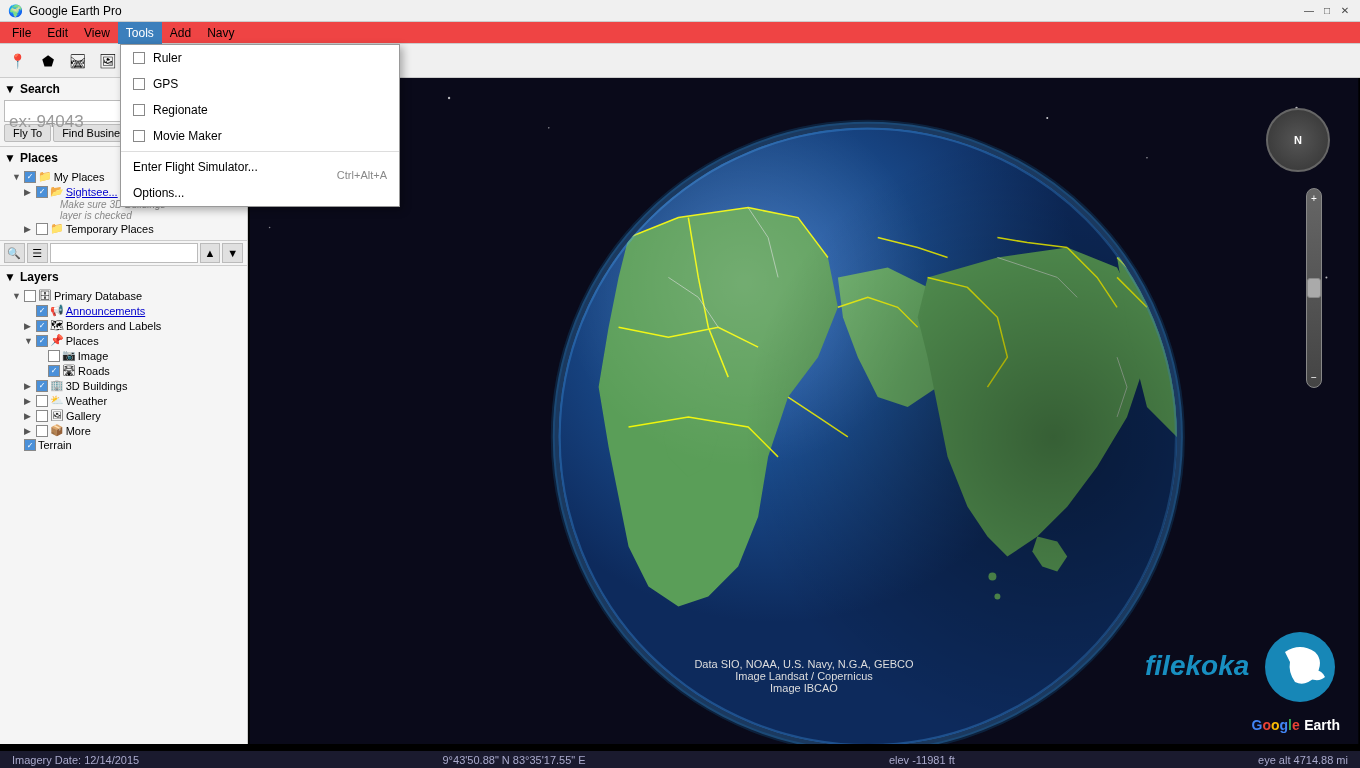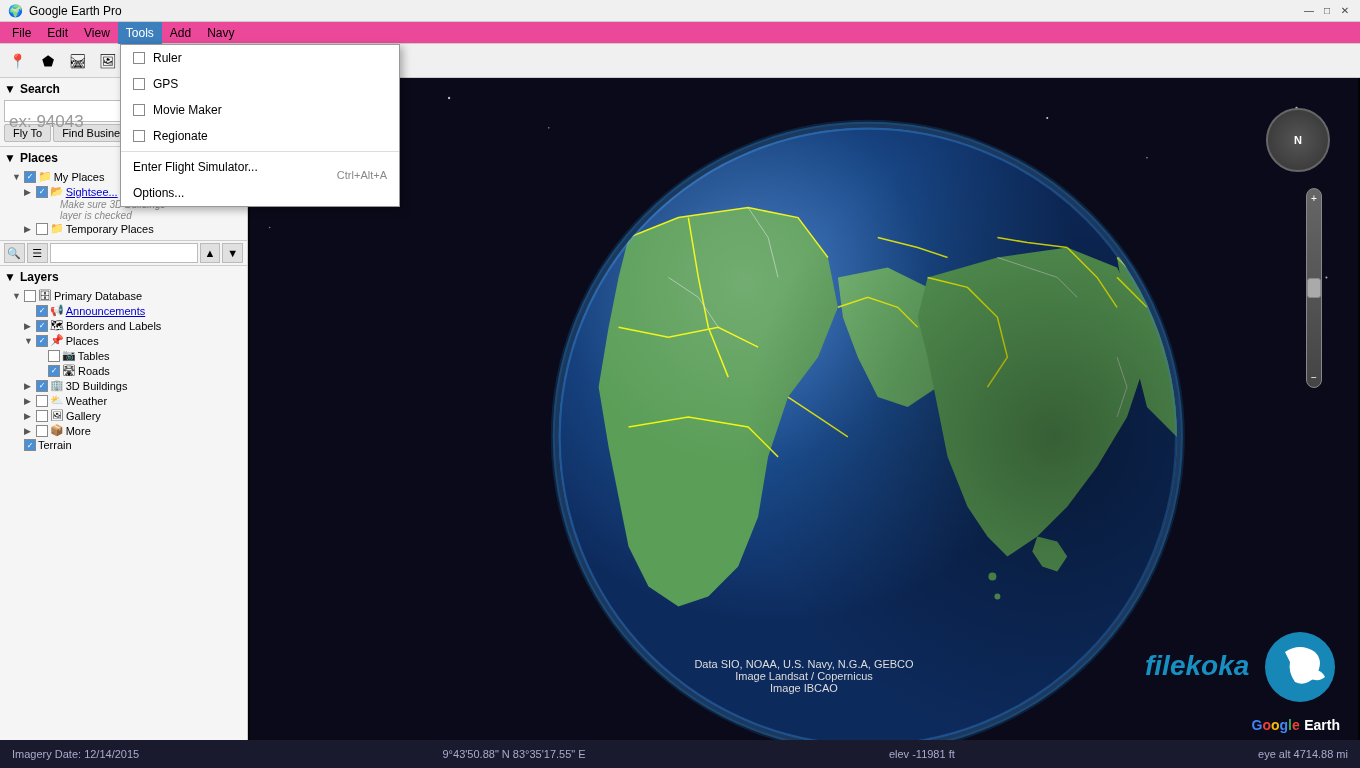--- a/index.html
+++ b/index.html
@@ -14,21 +14,21 @@
       border-bottom: 1px solid #ccc;
       z-index: 100;
     }
     #titlebar-left { display: flex; align-items: center; gap: 6px; font-size: 12px; }
     #titlebar-right { display: flex; gap: 4px; }
     .title-btn { width: 14px; height: 14px; display: flex; align-items: center; justify-content: center; font-size: 10px; cursor: pointer; color: #444; }
 
     
     #menubar {
       position: absolute; top: 22px; left: 0; right: 0; height: 22px;
-      background: #ec4899;
+      background: #ef4444;
       display: flex; align-items: center;
       padding: 0 4px;
       border-bottom: 1px solid #ccc;
       z-index: 100;
     }
     .menu-item {
       padding: 2px 8px; cursor: pointer; font-size: 12px; height: 22px;
       display: flex; align-items: center;
     }
     .menu-item.active { background: #3c7fbc; color: white; }
@@ -108,21 +108,21 @@
     .places-nav { display: flex; gap: 2px; padding: 2px 4px; border-bottom: 1px solid #ccc; }
     .places-nav input { flex: 1; height: 20px; border: 1px solid #bbb; font-size: 11px; padding: 0 2px; background: white; }
     .places-nav-btn { width: 22px; height: 20px; display: flex; align-items: center; justify-content: center; background: #e0e0e0; border: 1px solid #bbb; cursor: pointer; font-size: 11px; }
 
     
     #layers-section { padding: 4px; flex: 1; overflow-y: auto; }
     #layers-header { display: flex; align-items: center; gap: 4px; font-weight: bold; font-size: 12px; margin-bottom: 4px; }
 
     
     #statusbar {
-      position: absolute; bottom: 0; left: 0; right: 0; height: 28px;
+      position: absolute; bottom: 0; left: 0; right: 0; height: 17px;
       background: #1a1a2e;
       display: flex; align-items: center; justify-content: space-between;
       padding: 0 12px;
       color: #aac; font-size: 11px; z-index: 100;
     }
 
     
     #map-area {
       position: absolute; top: 78px; left: 248px; right: 0; bottom: 24px;
       overflow: hidden;
@@ -312,21 +312,21 @@
       <span class="tree-arrow">▼</span>
       <div class="tree-checkbox checked">✓</div>
       <span>📌</span>
       <span class="tree-label">Places</span>
     </div>
 
     <div class="tree-item indent3">
       <span class="tree-arrow" style="visibility:hidden">▶</span>
       <div class="tree-checkbox"></div>
       <span>📷</span>
-      <span class="tree-label">Tables</span>
+      <span class="tree-label">Image</span>
     </div>
 
     <div class="tree-item indent3">
       <span class="tree-arrow" style="visibility:hidden">▶</span>
       <div class="tree-checkbox checked">✓</div>
       <span>🛣</span>
       <span class="tree-label">Roads</span>
     </div>
 
     <div class="tree-item indent2">
@@ -512,25 +512,25 @@
   <div class="dropdown-item">
     <div class="dropdown-checkbox"></div>
     <span class="dropdown-label">Ruler</span>
   </div>
   <div class="dropdown-item">
     <div class="dropdown-checkbox"></div>
     <span class="dropdown-label">GPS</span>
   </div>
   <div class="dropdown-item">
     <div class="dropdown-checkbox"></div>
-    <span class="dropdown-label">Movie Maker</span>
+    <span class="dropdown-label">Regionate</span>
   </div>
   <div class="dropdown-item">
     <div class="dropdown-checkbox"></div>
-    <span class="dropdown-label">Regionate</span>
+    <span class="dropdown-label">Movie Maker</span>
   </div>
   <div class="dropdown-separator"></div>
   <div class="dropdown-item">
     <span class="dropdown-label">Enter Flight Simulator...</span>
     <span class="dropdown-shortcut">Ctrl+Alt+A</span>
   </div>
   <div class="dropdown-item">
     <span class="dropdown-label">Options...</span>
   </div>
 </div>

